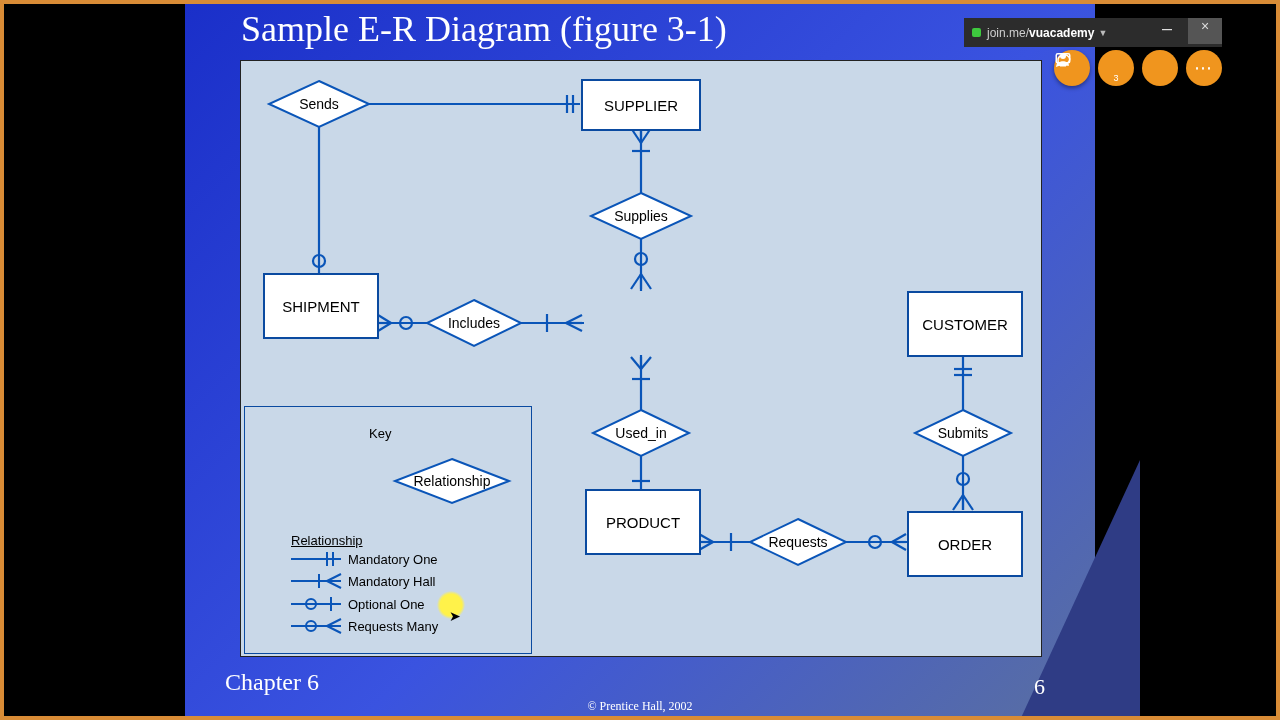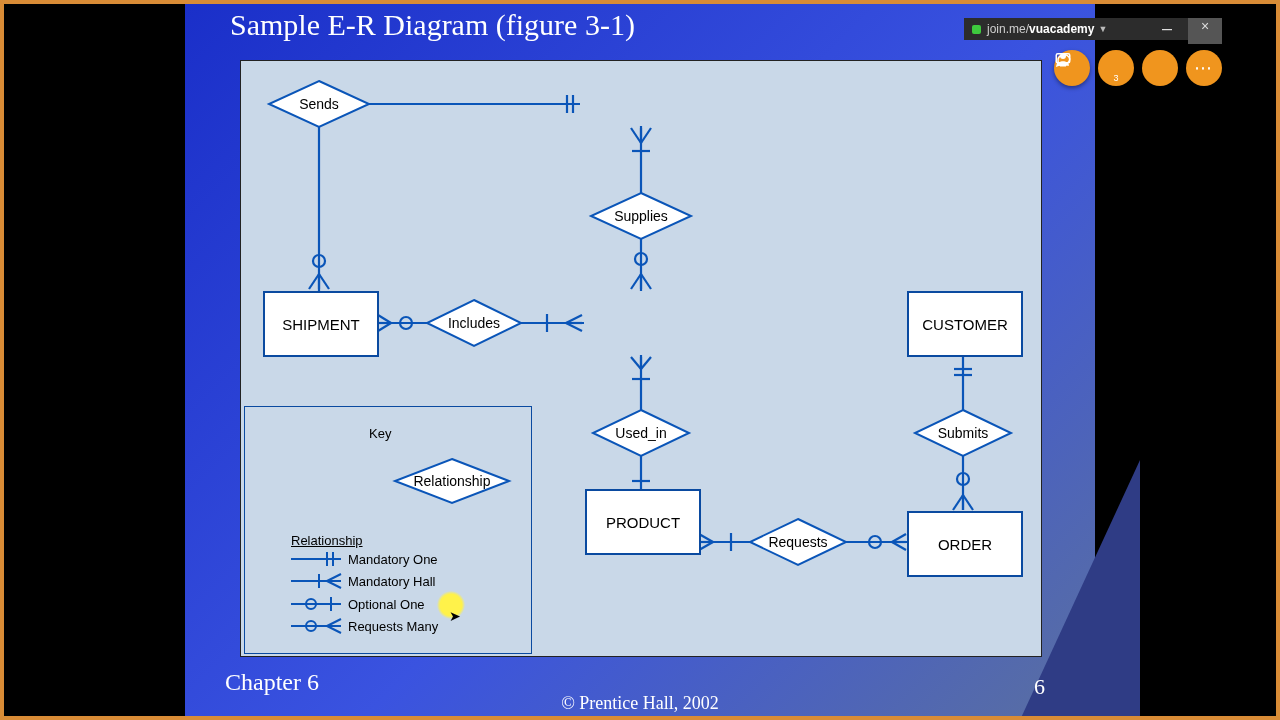--- a/index.html
+++ b/index.html
@@ -1,32 +1,32 @@
 <!DOCTYPE html>
 <html><head>
 <meta charset="utf-8">
 <style>
   html,body{margin:0;padding:0;width:1280px;height:720px;overflow:hidden;font-family:"Times New Roman",serif;}
   .stage{position:absolute;left:0;top:0;width:1280px;height:720px;background:#000;}
   .border{position:absolute;left:0;top:0;width:1280px;height:720px;box-sizing:border-box;border:4px solid #d98c36;}
   .slide{position:absolute;left:185px;top:0;width:910px;height:720px;background:linear-gradient(135deg,#1a2fc9 0%,#3a53e0 55%,#5a6fa0 100%);}
   .tri{position:absolute;right:-45px;bottom:0;width:0;height:0;border-left:120px solid transparent;border-bottom:260px solid #2f3c85;}
-  .title{position:absolute;left:45px;top:8px;color:#fff;font-size:30px;}
+  .title{position:absolute;left:56px;top:8px;color:#fff;font-size:36px;}
   .chapter{position:absolute;left:40px;bottom:24px;color:#fff;font-size:24px;}
   .pagenum{position:absolute;right:50px;bottom:20px;color:#fff;font-size:22px;}
-  .copy{position:absolute;left:0;right:0;bottom:6px;color:#fff;font-size:18px;text-align:center;}
+  .copy{position:absolute;left:0;right:0;bottom:6px;color:#fff;font-size:12px;text-align:center;}
   .canvas{position:absolute;left:55px;top:60px;width:800px;height:595px;background:#c9d8e8;border:1px solid #222;}
   svg{position:absolute;left:0;top:0}
   .ent{position:absolute;background:#fff;border:2px solid #0a4aa0;display:flex;align-items:center;justify-content:center;font-family:Arial,Helvetica,sans-serif;font-size:15px;}
   .keybox{position:absolute;border:1px solid #0a4aa0;}
   .ktxt{position:absolute;font-family:Liberation Sans, sans-serif;font-size:13px;}
   .kunder{text-decoration:underline;}
   
   .jm{position:absolute;right:58px;top:18px;width:258px;height:74px;}
-  .jmbar{position:absolute;left:0;top:0;width:258px;height:22px;background:#2c2c2c;color:#cfcfcf;font:12px Arial;display:flex;align-items:center;}
+  .jmbar{position:absolute;left:0;top:0;width:258px;height:29px;background:#2c2c2c;color:#cfcfcf;font:12px Arial;display:flex;align-items:center;}
   .jmdot{width:9px;height:9px;border-radius:2px;background:#3ec93e;margin:0 6px 0 8px;}
   .jmtxt b{color:#fff}
   .jmddl{margin-left:4px;font-size:9px;color:#bbb}
   .jmmin{position:absolute;right:38px;top:0;width:34px;height:26px;color:#ddd;text-align:center;line-height:22px;font:18px Arial}
   .jmx{position:absolute;right:0;top:0;width:34px;height:26px;background:#555;color:#ddd;text-align:center;line-height:24px;font:14px Arial}
   .bubbles{position:absolute;right:0;top:32px;display:flex;gap:8px}
   .bub{width:36px;height:36px;border-radius:50%;background:#f0951e;display:flex;align-items:center;justify-content:center;color:#fff;box-shadow:0 2px 4px rgba(0,0,0,.4)}
   .highlight{position:absolute;width:28px;height:28px;border-radius:50%;background:radial-gradient(circle,#fff24a 0%,#fff24a 55%,rgba(255,242,74,0) 72%);}
   .cursor{position:absolute;font-size:14px;color:#000;transform:translate(-2px,-2px)}
 </style>
@@ -161,21 +161,22 @@
             <circle cx="70" cy="543" r="5"></circle>
             <line x1="90" y1="536" x2="90" y2="550"></line>
           <line x1="50" y1="565" x2="100" y2="565"></line>
             <circle cx="70" cy="565" r="5"></circle>
             <line x1="86" y1="565" x2="100" y2="558"></line>
             <line x1="86" y1="565" x2="100" y2="565"></line>
             <line x1="86" y1="565" x2="100" y2="572"></line>
         </g>
       </svg>
 
-      <div class="ent" style="left:22px;top:230px;width:112px;height:62px">SHIPMENT</div>
+      <div class="ent" style="left:340px;top:18px;width:116px;height:48px">SUPPLIER</div>
+      <div class="ent" style="left:22px;top:212px;width:112px;height:62px">SHIPMENT</div>
       <div class="ent" style="left:666px;top:230px;width:112px;height:62px">CUSTOMER</div>
       <div class="ent" style="left:344px;top:428px;width:112px;height:62px">PRODUCT</div>
       <div class="ent" style="left:666px;top:450px;width:112px;height:62px">ORDER</div>
 
       <div class="keybox" style="left:3px;top:345px;width:286px;height:246px"></div>
       <div class="ktxt" style="left:128px;top:365px">Key</div>
       <div class="ktxt kunder" style="left:50px;top:472px">Relationship</div>
       <div class="ktxt" style="left:107px;top:491px">Mandatory One</div>
       <div class="ktxt" style="left:107px;top:513px">Mandatory Hall</div>
       <div class="ktxt" style="left:107px;top:536px">Optional One</div>

